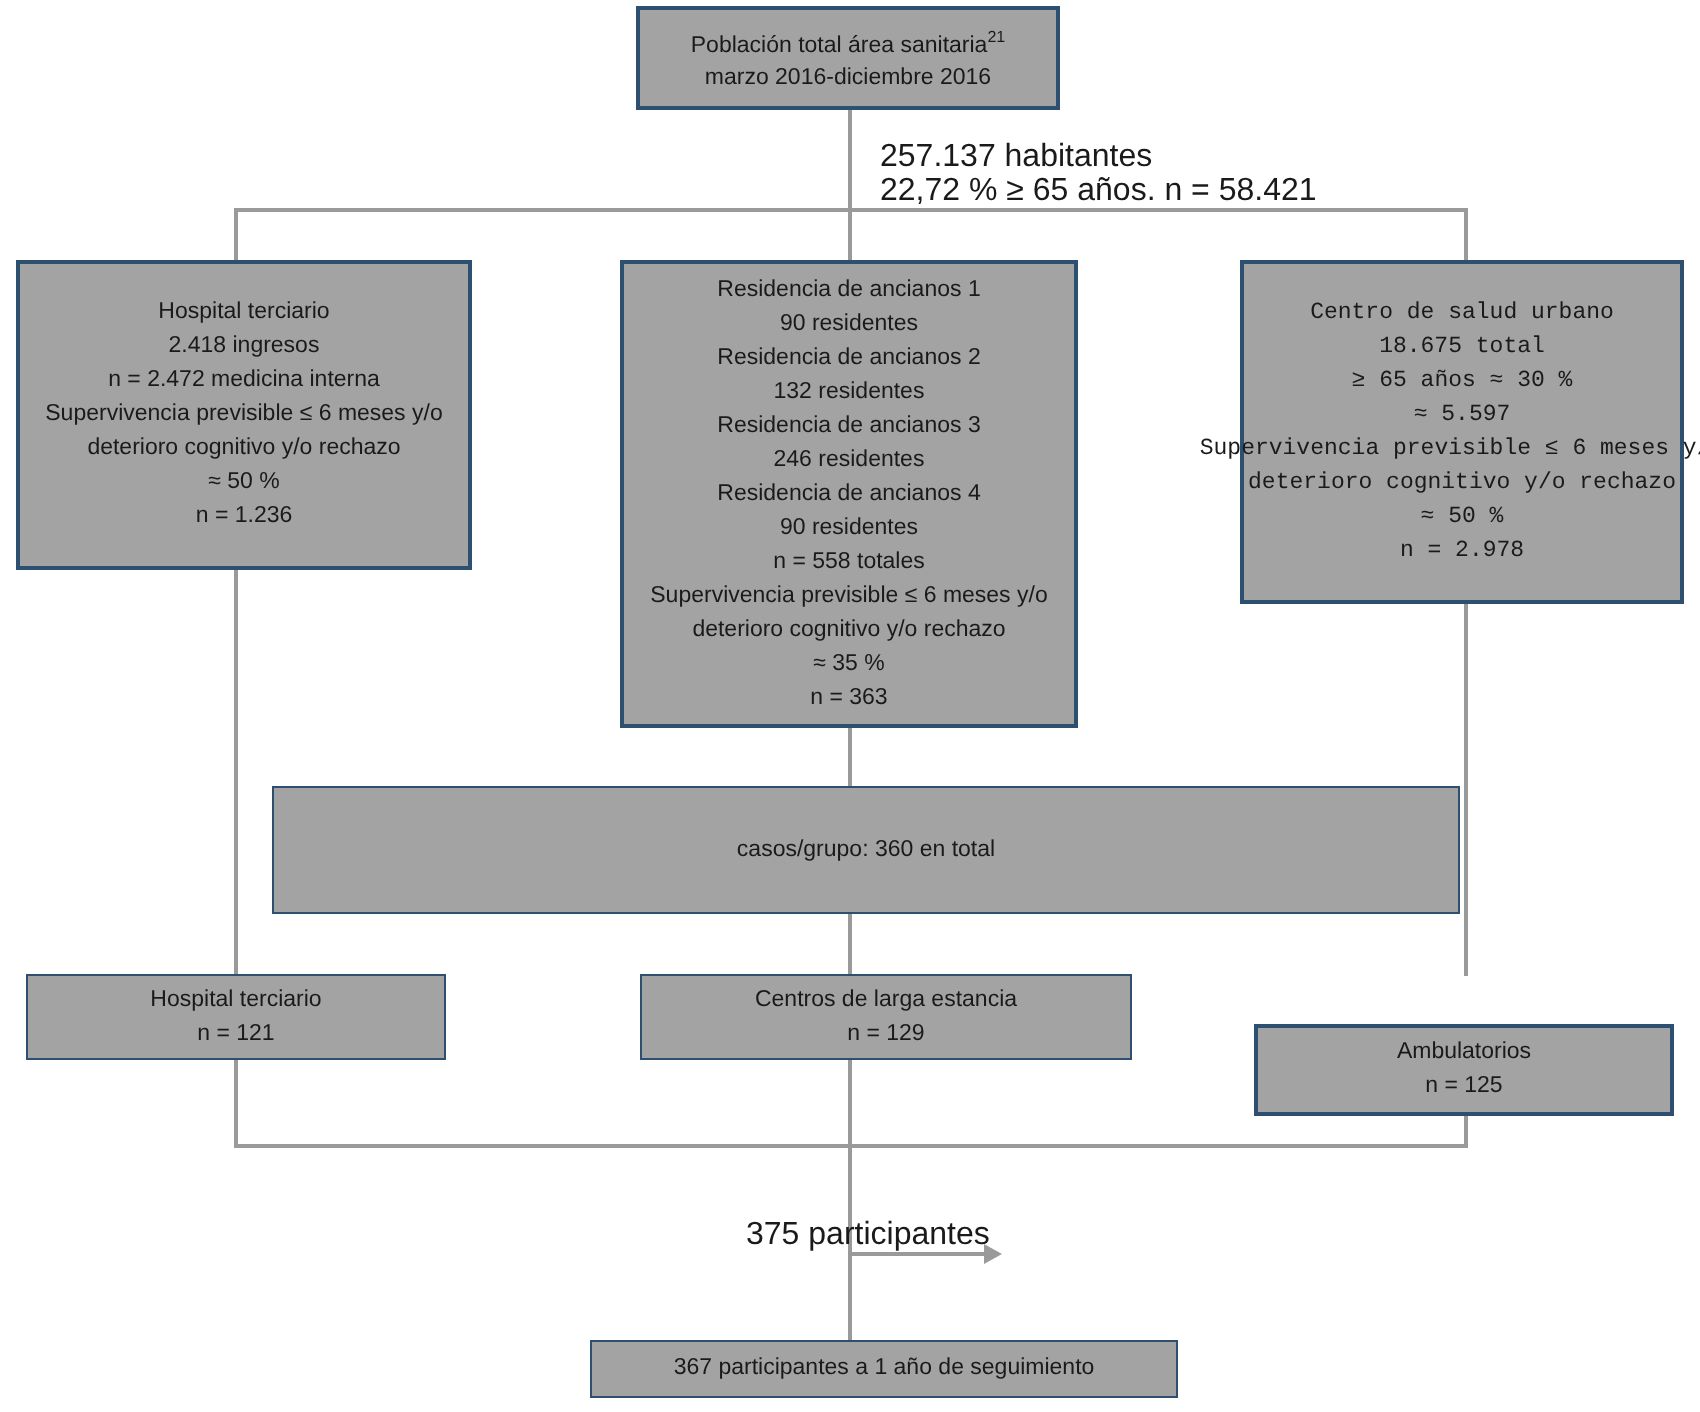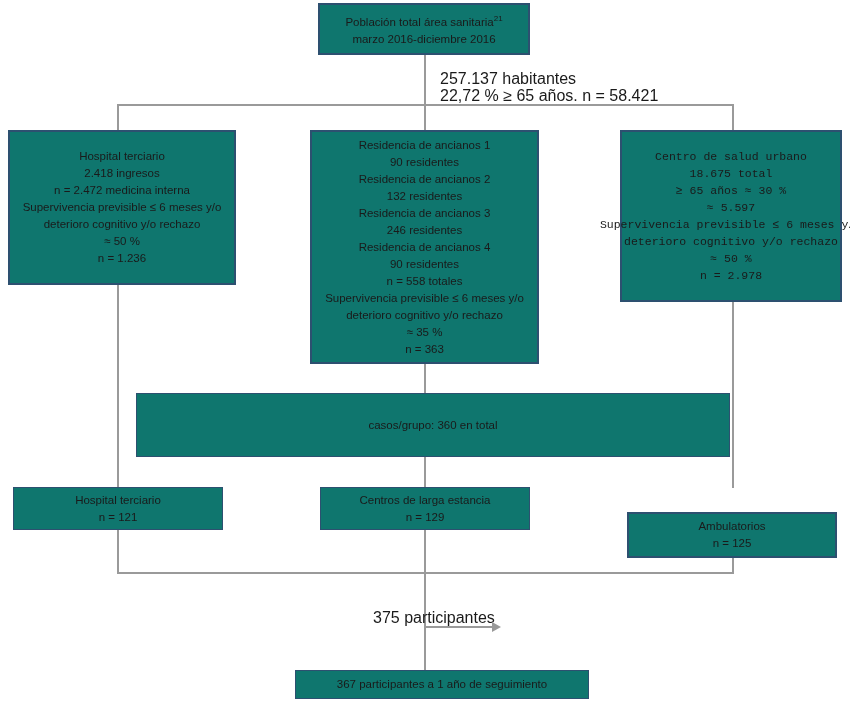--- a/index.html
+++ b/index.html
@@ -15,21 +15,21 @@
     font-family: "Liberation Sans", sans-serif;
     color: #1a1a1a;
     overflow: hidden;
   }
 
   
   .box {
     position: absolute;
     box-sizing: border-box;
     border: 2px solid #2d5070;
-    background: #0f766e;
+    background: #a3a3a3;
     display: flex;
     flex-direction: column;
     align-items: center;
     justify-content: center;
     text-align: center;
     z-index: 3;
   }
   .box .line {
     font-size: 11.5px;
     line-height: 17px;
@@ -139,21 +139,21 @@
     <div class="line">casos/grupo: 360 en total</div>
   </div>
 
   <div class="vline" style="left:424px; top:457px; height:31px;"></div>
 
   <div class="box thin" style="left:13px; top:487px; width:210px; height:43px;">
     <div class="line">Hospital terciario</div>
     <div class="line">n = 121</div>
   </div>
 
-  <div class="box thin" style="left:320px; top:487px; width:210px; height:43px;text-align:right;">
+  <div class="box thin" style="left:320px; top:487px; width:246px; height:43px;text-align:right;">
     <div class="line">Centros de larga estancia</div>
     <div class="line">n = 129</div>
   </div>
 
   <div class="box" style="left:627px; top:512px; width:210px; height:46px;">
     <div class="line">Ambulatorios</div>
     <div class="line">n = 125</div>
   </div>
 
   <div class="vline" style="left:117px; top:530px; height:44px;"></div>

